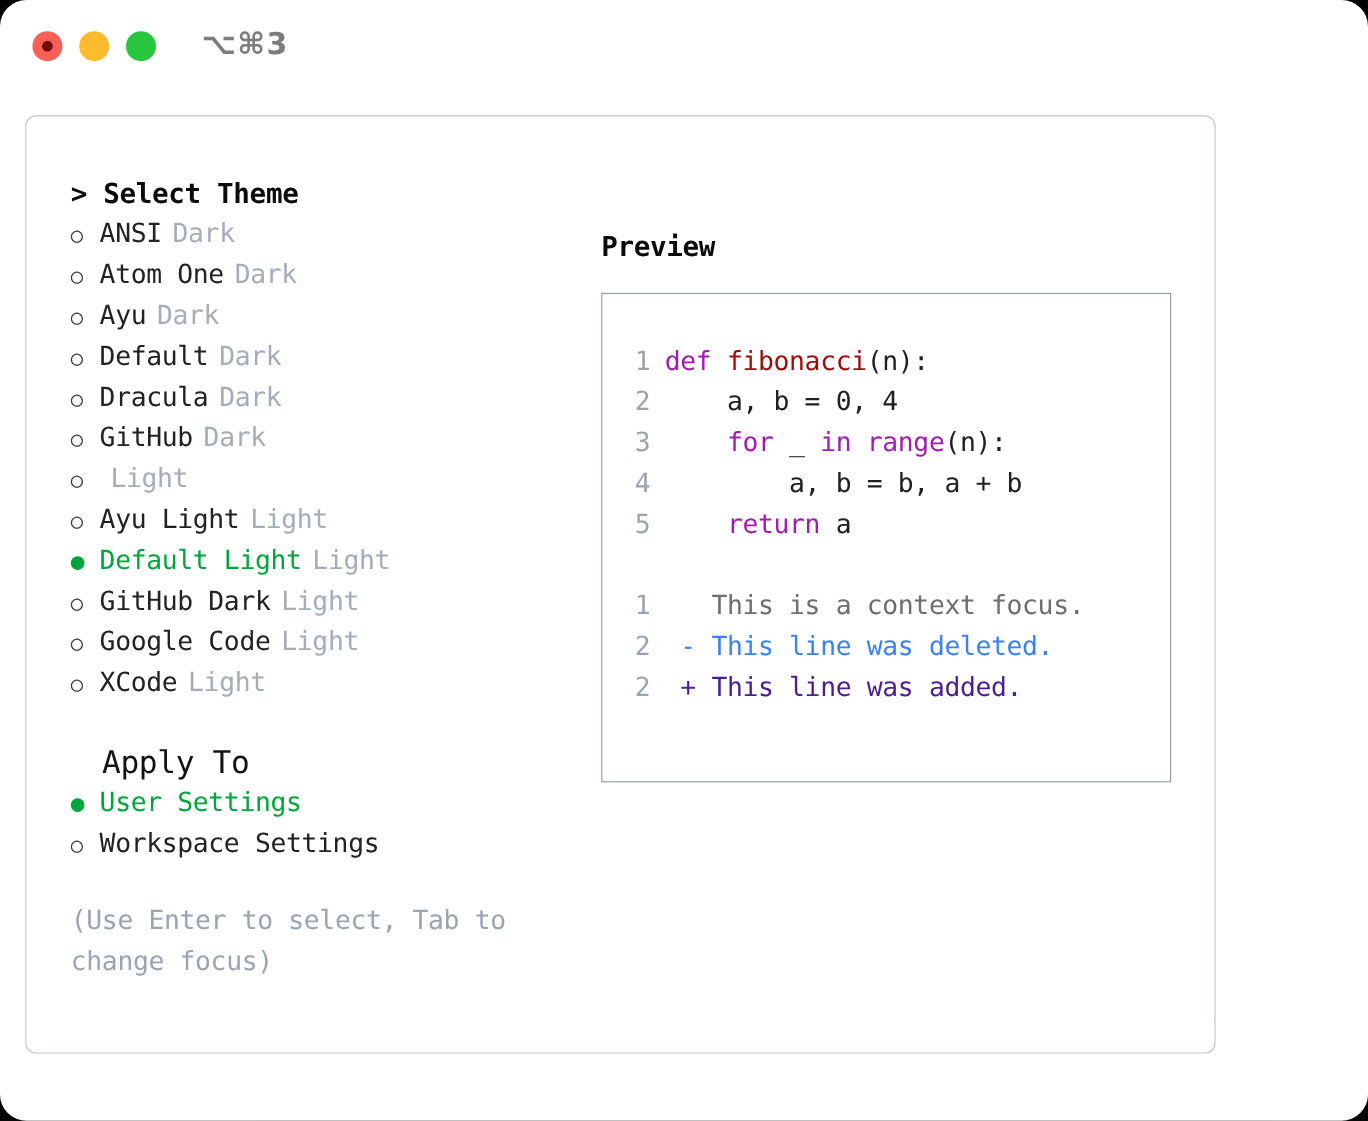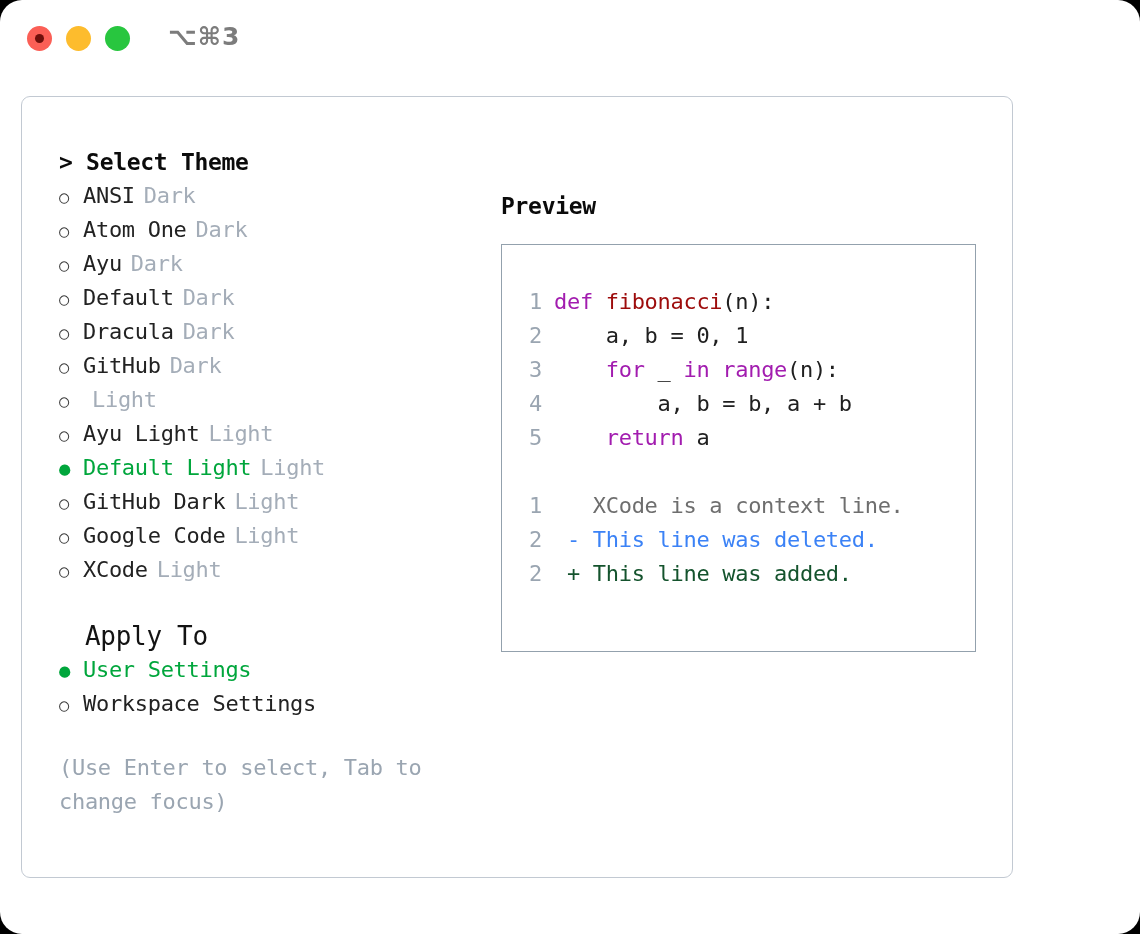--- a/index.html
+++ b/index.html
@@ -199,21 +199,21 @@
   }
   .code-text { color: #202020; }
 
   .tok-kw   { color: #a21caf; }
   .tok-fn   { color: #9d0c0c; }
   .tok-plain{ color: #202020; }
 
   .diff-gap { height: 34px; }
   .diff-context { color: #6e6e6e; }
   .diff-del { color: #3b82f6; }
-  .diff-add { color: #14532d; }
+  .diff-add { color: #4c1d95; }
 </style>
 </head>
 <body>
 
 <div class="window">
 
   <div class="titlebar">
     <div class="lights">
       <div class="light light-red">
         <div class="rec-dot"></div>
@@ -256,28 +256,28 @@
 
       <div class="hint">(Use Enter to select, Tab to change focus)</div>
     </div>
 
     <div class="right-col">
       <div class="preview-title">Preview</div>
       <div class="preview-box">
         <div class="code-area">
           <div id="code-lines">
               <div class="code-line"><span class="lineno">1</span><span class="code-text"><span class="tok-kw">def </span><span class="tok-fn">fibonacci</span><span class="tok-plain">(n):</span></span></div>
-              <div class="code-line"><span class="lineno">2</span><span class="code-text">    <span class="tok-plain">a, b = 0, 1</span></span></div>
+              <div class="code-line"><span class="lineno">2</span><span class="code-text">    <span class="tok-plain">a, b = 0, 4</span></span></div>
               <div class="code-line"><span class="lineno">3</span><span class="code-text">    <span class="tok-kw">for </span><span class="tok-plain">_ </span><span class="tok-kw">in </span><span class="tok-kw">range</span><span class="tok-plain">(n):</span></span></div>
               <div class="code-line"><span class="lineno">4</span><span class="code-text">        <span class="tok-plain">a, b = b, a + b</span></span></div>
               <div class="code-line"><span class="lineno">5</span><span class="code-text">    <span class="tok-kw">return </span><span class="tok-plain">a</span></span></div>
             </div>
           <div class="diff-gap"></div>
           <div id="diff-lines">
-              <div class="code-line"><span class="lineno">1</span><span class="diff-context">   XCode is a context line.</span></div>
+              <div class="code-line"><span class="lineno">1</span><span class="diff-context">   This is a context focus.</span></div>
               <div class="code-line"><span class="lineno">2</span><span class="diff-del"> - This line was deleted.</span></div>
               <div class="code-line"><span class="lineno">2</span><span class="diff-add"> + This line was added.</span></div>
             </div>
         </div>
       </div>
     </div>
 
   </div>
 </div>
 

